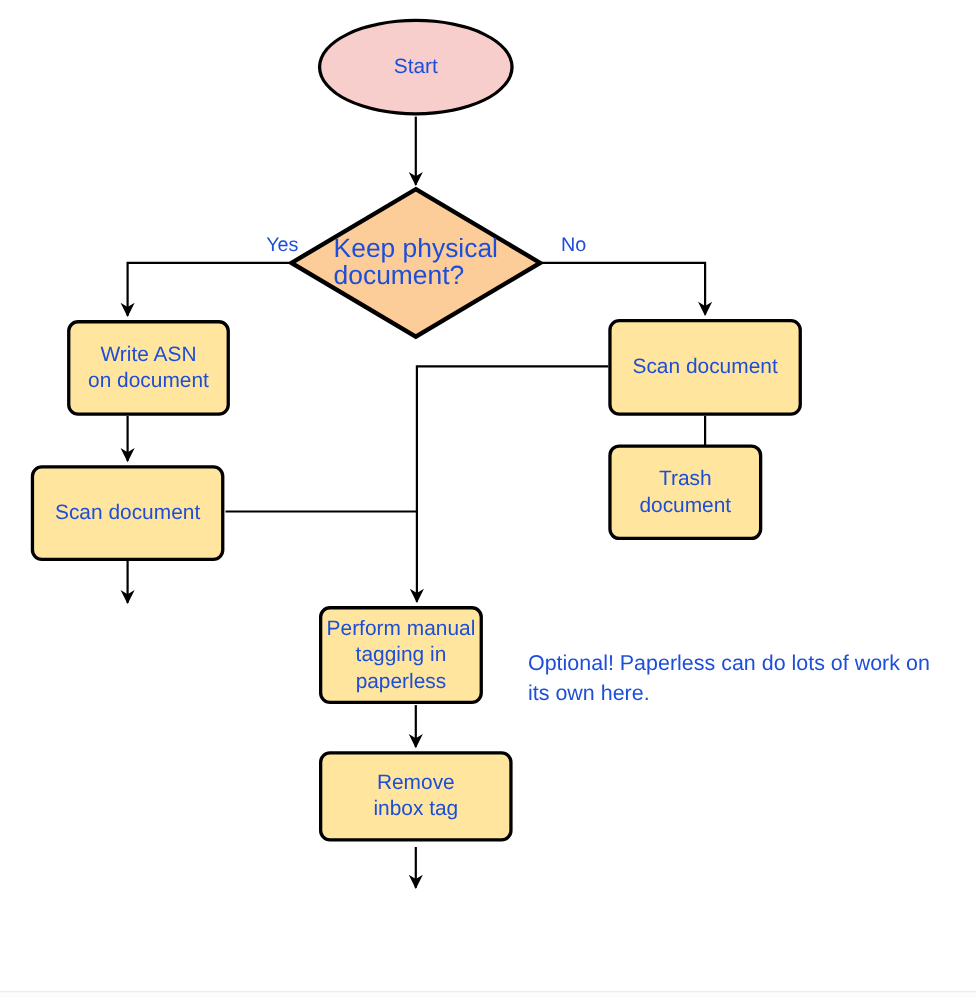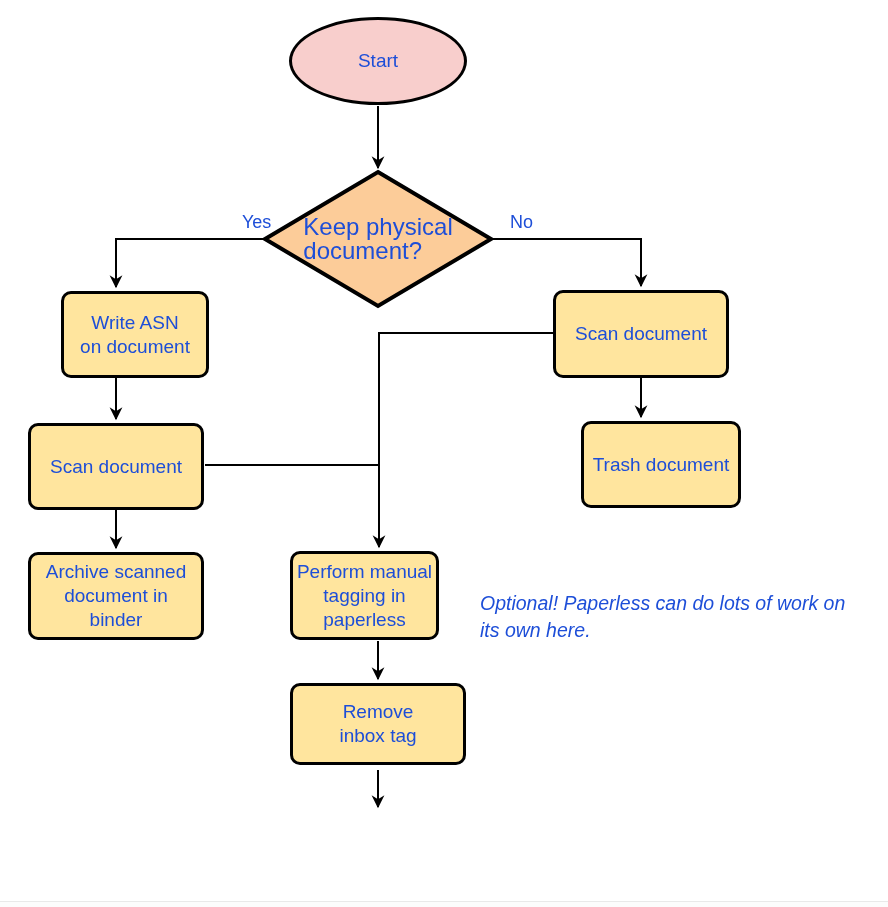--- a/index.html
+++ b/index.html
@@ -29,21 +29,20 @@
     text-align:left;white-space:pre-line;
     font-size:24px;line-height:24px;
   }
   .edge-label{
     position:absolute;
     font-size:18px;line-height:20px;
   }
   .note{
     position:absolute;
     font-size:19.5px;line-height:27px;
-    font-style:italic;
     white-space:pre-line;
   }
   .bottom-divider{
     position:absolute;left:0;top:901px;width:888px;height:6px;
     border-top:1px solid #e9e9e9;background:#fcfcfc;
   }
 </style>
 </head>
 <body>
 
@@ -79,27 +78,24 @@
 
   <div class="edge-label" style="left:212px;top:212px;margin-left:30px;">Yes</div>
 
   <div class="edge-label" style="left:510px;top:212px;">No</div>
 
   <div class="node process" style="left:28px;top:291px;width:148px;height:87px;margin-left:33px;">Write ASN
 on document</div>
 
   <div class="node process" style="left:28px;top:423px;width:176px;height:87px;">Scan document</div>
 
-  <div class="node process" style="left:28px;top:552px;width:176px;height:88px;">Archive scanned
-document in
-binder</div>
 
   <div class="node process" style="left:553px;top:290px;width:176px;height:88px;">Scan document</div>
 
-  <div class="node process" style="left:553px;top:421px;width:160px;height:87px;margin-left:28px;">Trash document</div>
+  <div class="node process" style="left:553px;top:404px;width:140px;height:87px;">Trash document</div>
 
   <div class="node process" style="left:290px;top:551px;width:149px;height:89px;">Perform manual
 tagging in
 paperless</div>
 
   <div class="node process" style="left:290px;top:683px;width:176px;height:82px;">Remove
 inbox tag</div>
 
 
   <div class="note" style="left:480px;top:590px;width:400px;">Optional! Paperless can do lots of work on

